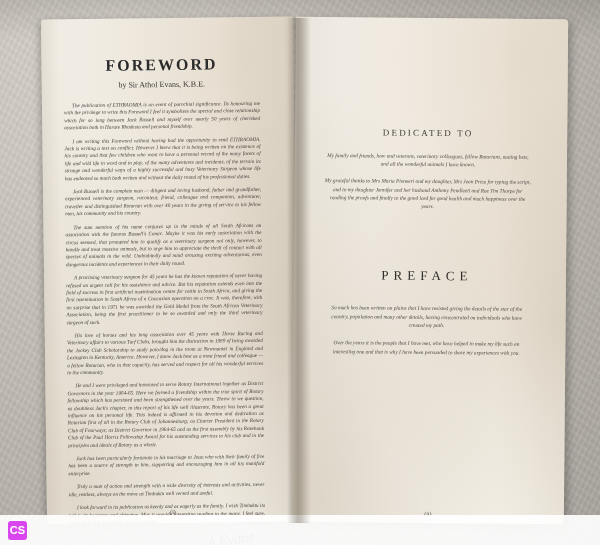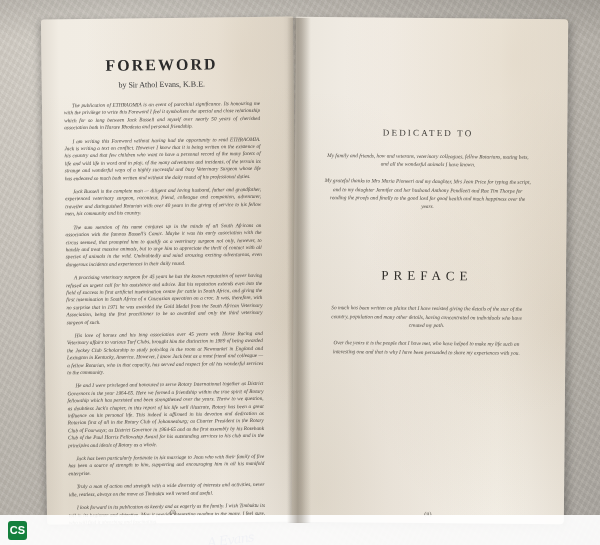--- a/index.html
+++ b/index.html
@@ -201,21 +201,21 @@
     height: 30px;
     background: rgba(255,255,255,0.92);
     display: flex;
     align-items: center;
     padding-left: 8px;
     box-sizing: border-box;
   }
   .cs-logo {
     width: 19px;
     height: 19px;
-    background: #15803d;
+    background: #d946ef;
     color: #fff;
     border-radius: 3px;
     font-family: "Liberation Sans", sans-serif;
     font-size: 11px;
     font-weight: bold;
     display: flex;
     align-items: center;
     justify-content: center;
     margin-right: 7px;
   }

